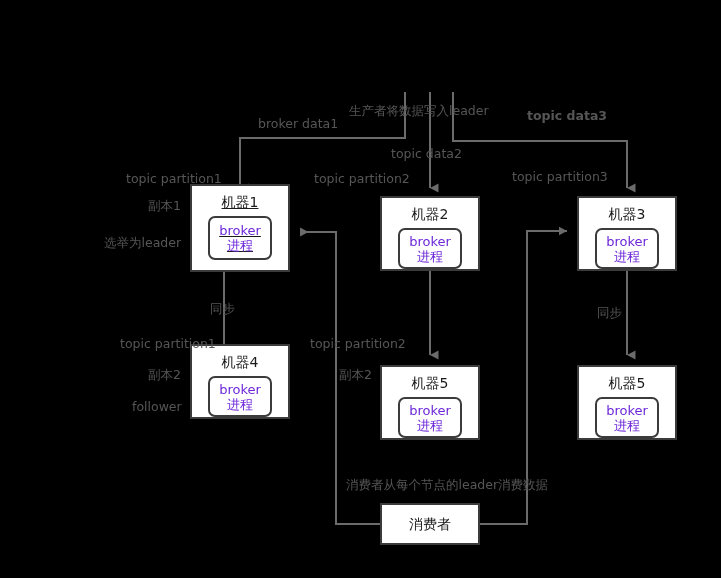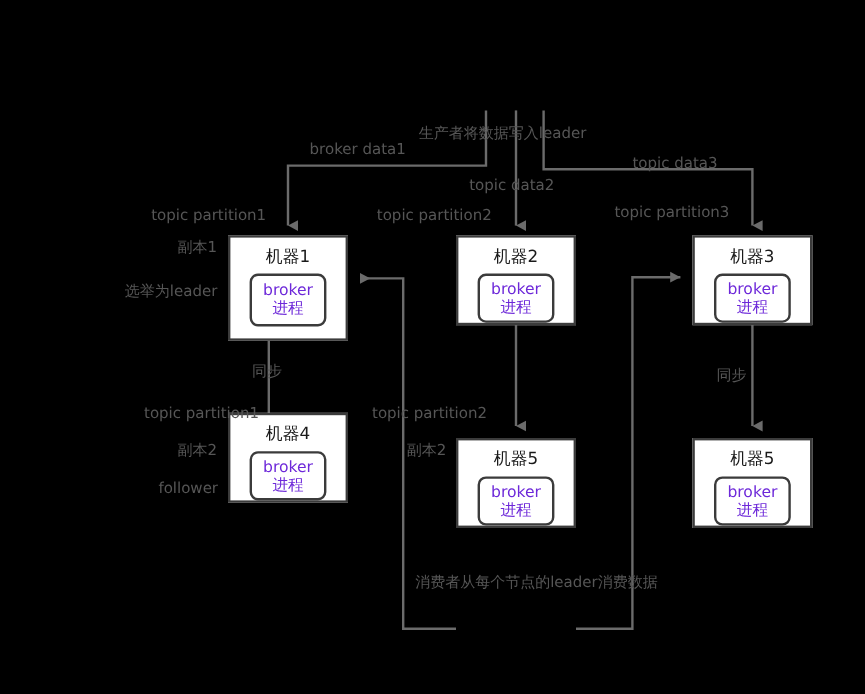--- a/index.html
+++ b/index.html
@@ -112,21 +112,21 @@
     <path d="M430,271 L430,355" fill="none" stroke="#6b6b6b" stroke-width="2" marker-end="url(#arrow-down)"></path>
 
     <path d="M627,271 L627,355" fill="none" stroke="#6b6b6b" stroke-width="2" marker-end="url(#arrow-down)"></path>
 
     <path d="M380,524 L336,524 L336,232 L300,232" fill="none" stroke="#6b6b6b" stroke-width="2" marker-end="url(#arrow-left)"></path>
 
     <path d="M480,524 L527,524 L527,231 L567,231" fill="none" stroke="#6b6b6b" stroke-width="2" marker-end="url(#arrow-right)"></path>
   </svg>
 
 
-  <div class="node machine" style="left:190px; top:196px; width:100px; height:88px;">
+  <div class="node machine" style="left:190px; top:184px; width:100px; height:88px;text-decoration:underline;">
     <div class="node-title">机器1</div>
     <div class="broker">
       <span>broker</span>
       <span>进程</span>
     </div>
   </div>
 
   <div class="node machine" style="left:380px; top:196px; width:100px; height:75px;">
     <div class="node-title">机器2</div>
     <div class="broker">
@@ -160,28 +160,31 @@
   </div>
 
   <div class="node machine" style="left:577px; top:365px; width:100px; height:75px;">
     <div class="node-title">机器5</div>
     <div class="broker">
       <span>broker</span>
       <span>进程</span>
     </div>
   </div>
 
+  <div class="node terminal" style="left:380px; top:503px; width:100px; height:42px;">
+    <div class="node-title">消费者</div>
+  </div>
 
   <div class="edge-label" style="left:349px; top:105px;">生产者将数据写入leader</div>
 
   <div class="edge-label" style="left:258px; top:118px;">broker data1</div>
 
   <div class="edge-label" style="left:391px; top:148px;">topic data2</div>
 
-  <div class="edge-label" style="left:527px; top:130px;">topic data3</div>
+  <div class="edge-label" style="left:527px; top:110px;font-weight:bold;">topic data3</div>
 
   <div class="edge-label" style="left:126px; top:173px;">topic partition1</div>
 
   <div class="edge-label" style="left:314px; top:173px;">topic partition2</div>
 
   <div class="edge-label" style="left:512px; top:171px;">topic partition3</div>
 
   <div class="edge-label" style="left:210px; top:303px;">同步</div>
 
 

